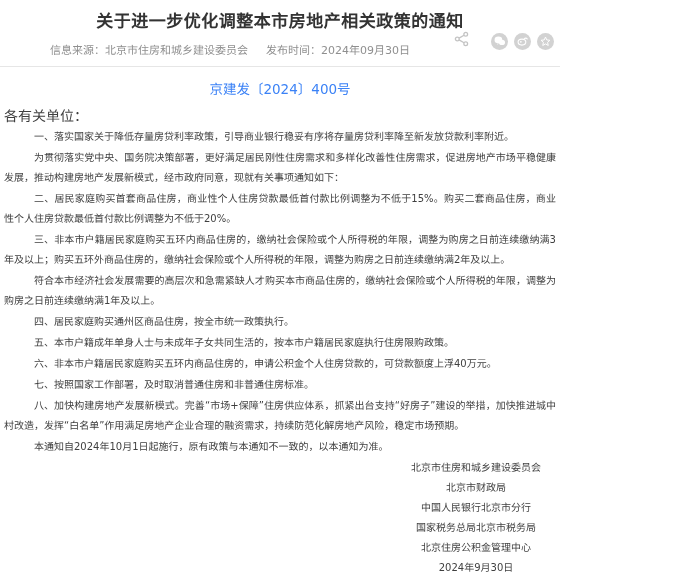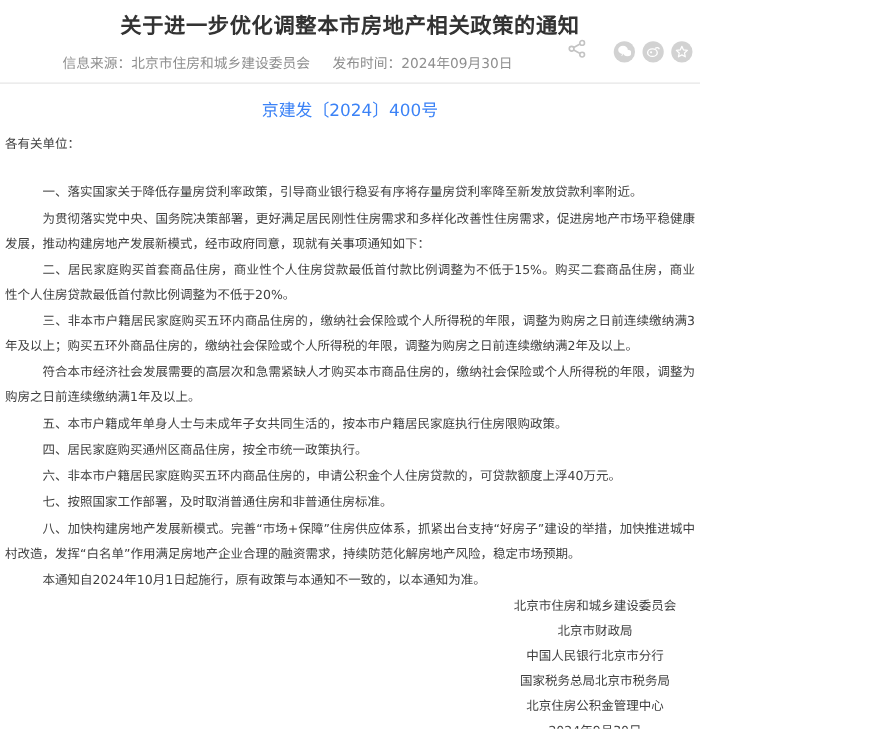--- a/index.html
+++ b/index.html
@@ -43,21 +43,21 @@
 
   
   .main { padding: 12px 4px 0 4px; }
   .doc-number {
     text-align: center;
     font-size: 13.5px;
     color: #3b82f6;
     line-height: 20px;
     margin-bottom: 7px;
   }
-  .salutation { font-size: 10px; line-height: 20px; margin-bottom: 19px; }
+  .salutation { font-size: 14px; line-height: 20px; margin-bottom: 1px; }
   .para {
     font-size: 10px;
     line-height: 20px;
     text-indent: 30px;
     text-align: justify;
     margin-bottom: 1px;
     color: #3f3f3f;
   }
   .signatures {
     width: 152px;
@@ -128,22 +128,22 @@
   <div class="main">
     <div class="doc-number">京建发〔2024〕400号</div>
     <div class="salutation">各有关单位：</div>
 
     <div id="paragraphs">
         <p class="para">一、落实国家关于降低存量房贷利率政策，引导商业银行稳妥有序将存量房贷利率降至新发放贷款利率附近。</p>
         <p class="para">为贯彻落实党中央、国务院决策部署，更好满足居民刚性住房需求和多样化改善性住房需求，促进房地产市场平稳健康发展，推动构建房地产发展新模式，经市政府同意，现就有关事项通知如下：</p>
         <p class="para">二、居民家庭购买首套商品住房，商业性个人住房贷款最低首付款比例调整为不低于15%。购买二套商品住房，商业性个人住房贷款最低首付款比例调整为不低于20%。</p>
         <p class="para">三、非本市户籍居民家庭购买五环内商品住房的，缴纳社会保险或个人所得税的年限，调整为购房之日前连续缴纳满3年及以上；购买五环外商品住房的，缴纳社会保险或个人所得税的年限，调整为购房之日前连续缴纳满2年及以上。</p>
         <p class="para">符合本市经济社会发展需要的高层次和急需紧缺人才购买本市商品住房的，缴纳社会保险或个人所得税的年限，调整为购房之日前连续缴纳满1年及以上。</p>
+        <p class="para">四、居民家庭购买通州区商品住房，按全市统一政策执行。</p>
         <p class="para">五、本市户籍成年单身人士与未成年子女共同生活的，按本市户籍居民家庭执行住房限购政策。</p>
-        <p class="para">四、居民家庭购买通州区商品住房，按全市统一政策执行。</p>
         <p class="para">六、非本市户籍居民家庭购买五环内商品住房的，申请公积金个人住房贷款的，可贷款额度上浮40万元。</p>
         <p class="para">七、按照国家工作部署，及时取消普通住房和非普通住房标准。</p>
         <p class="para">八、加快构建房地产发展新模式。完善“市场+保障”住房供应体系，抓紧出台支持“好房子”建设的举措，加快推进城中村改造，发挥“白名单”作用满足房地产企业合理的融资需求，持续防范化解房地产风险，稳定市场预期。</p>
         <p class="para">本通知自2024年10月1日起施行，原有政策与本通知不一致的，以本通知为准。</p>
       </div>
 
     <div class="signatures" id="signatures">
         <div class="sig-line">北京市住房和城乡建设委员会</div>
         <div class="sig-line">北京市财政局</div>
         <div class="sig-line">中国人民银行北京市分行</div>

